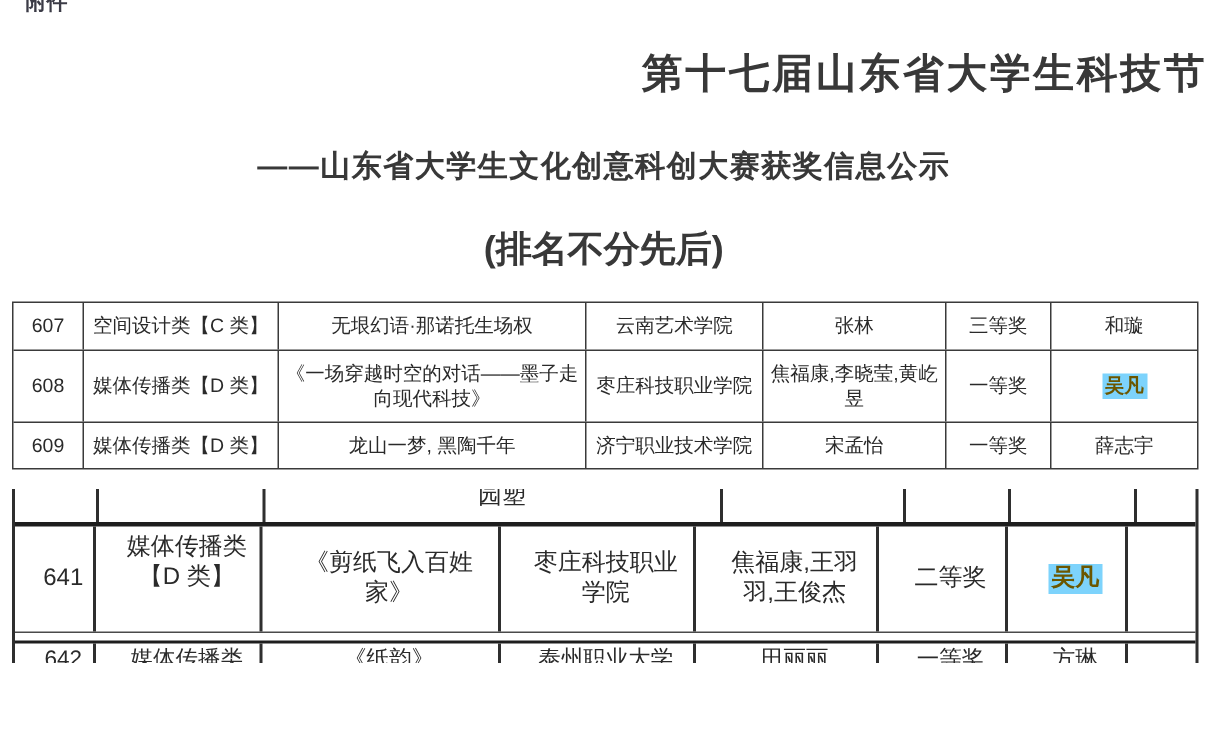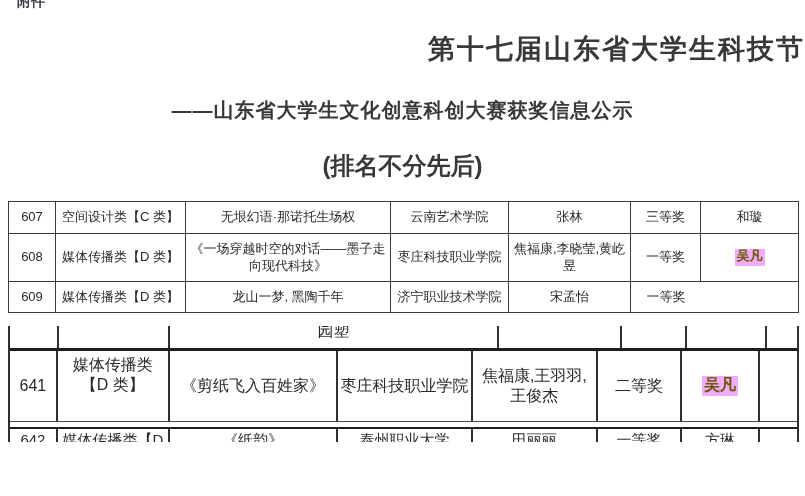--- a/index.html
+++ b/index.html
@@ -27,36 +27,36 @@
   .tbl1 .tr{border-bottom:1px solid #3a3a3a;}
   .tbl1 .tr:last-child{border-bottom:none;}
   .tbl1 .td{border-right:1px solid #3a3a3a;}
   .tbl1 .td:last-child{border-right:none;}
   .t1c1{width:47px;} .t1c2{width:130px;text-align:right;} .t1c3{width:205px;} .t1c4{width:118px;}
   .t1c5{width:122px;} .t1c6{width:70px;} .t1c7{width:97px;}
   .r607{height:31px;} .r608{height:47px;} .r609{height:30px;}
 
   
   .tbl2{width:787px;margin:13px 0 0 8px;border-left:2px solid #2f2f2f;border-right:2px solid #2f2f2f;font-size:16px;}
-  .tbl2 .td{border-right:2px solid #2f2f2f;}
+  .tbl2 .td{border-right:2px solid #2f2f2f;margin-left:12px;}
   .tbl2 .td:last-child{border-right:none;}
   .rowTopPartial{height:22px;border-bottom:3px solid #1e1e1e;}
   .rowTopPartial .td{overflow:hidden;align-items:flex-start;}
   .rowTopPartial .clipUp{display:block;margin-top:-6px;}
   .p2c1{width:49px;} .p2c2{width:111px;} .p2c3{width:329px;} .p2c4{width:123px;}
   .p2c5{width:65px;} .p2c6{width:80px;} .p2c7{width:30px;}
   .row641{height:70px;}
   .t2c1{width:49px;} .t2c2{width:115px;} .t2c3{width:173px;} .t2c4{width:138px;}
   .t2c5{width:129px;} .t2c6{width:86px;} .t2c7{width:80px;} .t2c8{width:38px;}
   .cat-top{align-items:flex-start;padding-top:4px;}
   .dline{height:5px;border-top:1px solid #4a4a4a;border-bottom:2px solid #1e1e1e;}
   .rowBottomPartial{height:13px;font-size:15px;}
   .rowBottomPartial .td{overflow:hidden;align-items:flex-start;padding-top:2px;}
 
-  .hl{background:#f0abfc;color:#6b5600;font-weight:700;padding:0 2px;font-family:Liberation Mono, monospace;}
+  .hl{background:#7dd3fc;color:#6b5600;font-weight:700;padding:0 2px;}
 </style>
 </head>
 <body>
 
 <div class="attach">
   <span>附件</span>
 </div>
 
 <div class="title1">第十七届山东省大学生科技节</div>
 <div class="title2">——山东省大学生文化创意科创大赛获奖信息公示</div>
@@ -83,20 +83,21 @@
         <span class="hl">吴凡</span>
       </div>
   </div>
   <div class="tr r609">
     <div class="td t1c1">609</div>
     <div class="td t1c2">媒体传播类【D 类】</div>
     <div class="td t1c3">龙山一梦, 黑陶千年</div>
     <div class="td t1c4">济宁职业技术学院</div>
     <div class="td t1c5">宋孟怡</div>
     <div class="td t1c6">一等奖</div>
+    <div class="td t1c7">薛志宇</div>
   </div>
 </div>
 
 <div class="tbl2">
   <div class="tr rowTopPartial">
     <div class="td p2c1"></div>
     <div class="td p2c2"></div>
     <div class="td p2c3">
         <span class="clipUp">园塑</span>
       </div>

